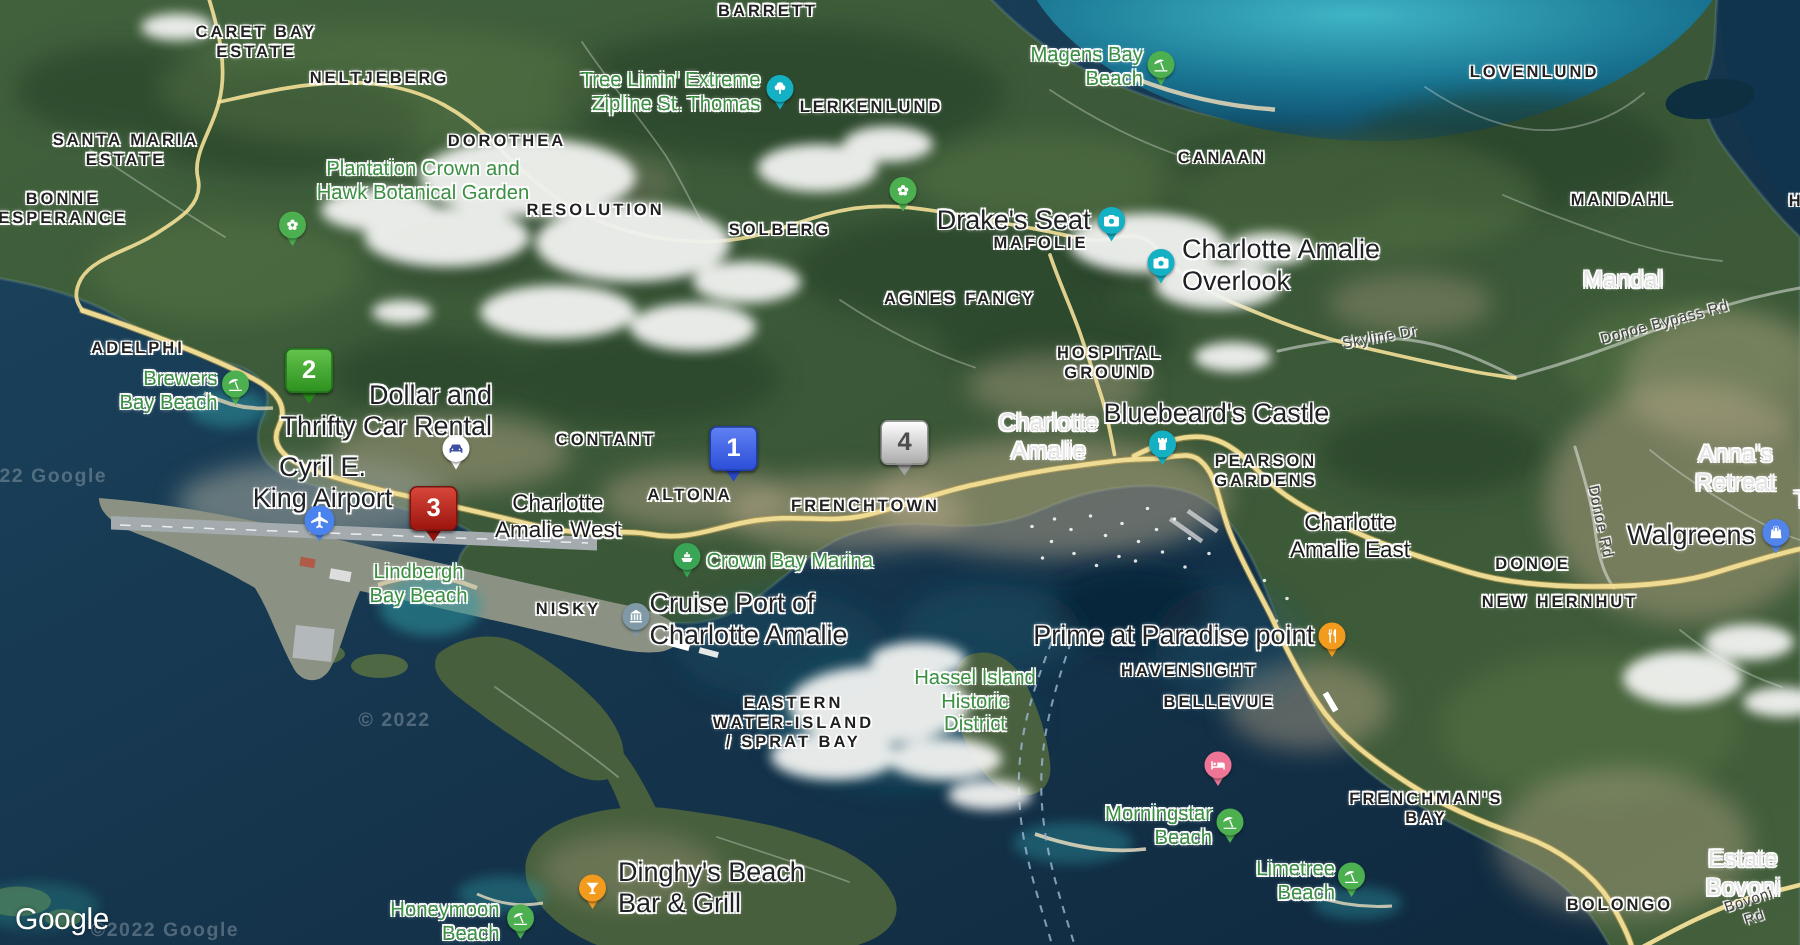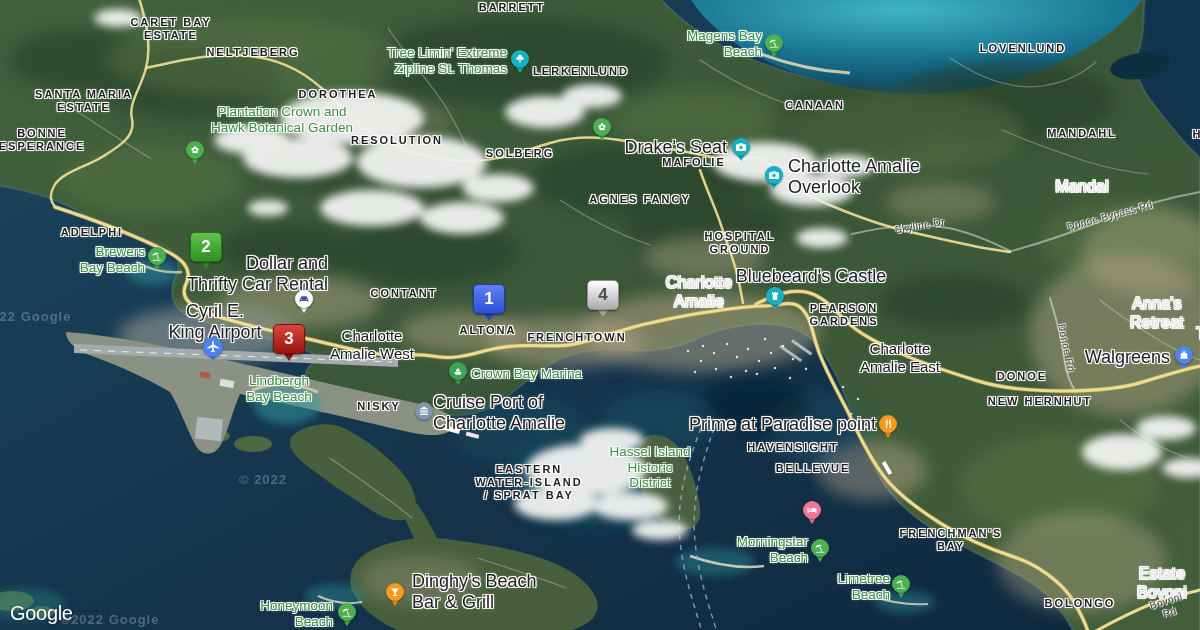--- a/index.html
+++ b/index.html
@@ -273,21 +273,21 @@
       <div class="map-label area" style="left: 815px; top: 106px; transform: translate(-50%, -50%);">CANAAN</div>
       <div class="map-label area" style="left: 688px; top: 163px; transform: translate(-50%, -50%); padding-left: 12px;">MAFOLIE</div>
       <div class="map-label area" style="left: 1082px; top: 134px; transform: translate(-50%, -50%);">MANDAHL</div>
       <div class="map-label area" style="left: 640px; top: 200px; transform: translate(-50%, -50%);">AGNES FANCY</div>
       <div class="map-label area" style="left: 740px; top: 243px; transform: translate(-50%, -50%);">HOSPITAL
 GROUND</div>
       <div class="map-label area" style="left: 92px; top: 233px; transform: translate(-50%, -50%);">ADELPHI</div>
       <div class="map-label area" style="left: 42px; top: 140px; transform: translate(-50%, -50%);">BONNE
 ESPERANCE</div>
       <div class="map-label area" style="left: 404px; top: 294px; transform: translate(-50%, -50%);">CONTANT</div>
-      <div class="map-label area" style="left: 488px; top: 331px; transform: translate(-50%, -50%); text-align: right;">ALTONA</div>
+      <div class="map-label area" style="left: 460px; top: 331px; transform: translate(-50%, -50%); text-align: right;">ALTONA</div>
       <div class="map-label area" style="left: 577px; top: 338px; transform: translate(-50%, -50%);">FRENCHTOWN</div>
       <div class="map-label area" style="left: 844px; top: 315px; transform: translate(-50%, -50%);">PEARSON
 GARDENS</div>
       <div class="map-label area" style="left: 1022px; top: 377px; transform: translate(-50%, -50%);">DONOE</div>
       <div class="map-label area" style="left: 1040px; top: 402px; transform: translate(-50%, -50%);">NEW HERNHUT</div>
       <div class="map-label area" style="left: 379px; top: 407px; transform: translate(-50%, -50%);">NISKY</div>
       <div class="map-label area" style="left: 529px; top: 483px; transform: translate(-50%, -50%);">EASTERN
 WATER-ISLAND
 / SPRAT BAY</div>
       <div class="map-label area" style="left: 793px; top: 448px; transform: translate(-50%, -50%);">HAVENSIGHT</div>

